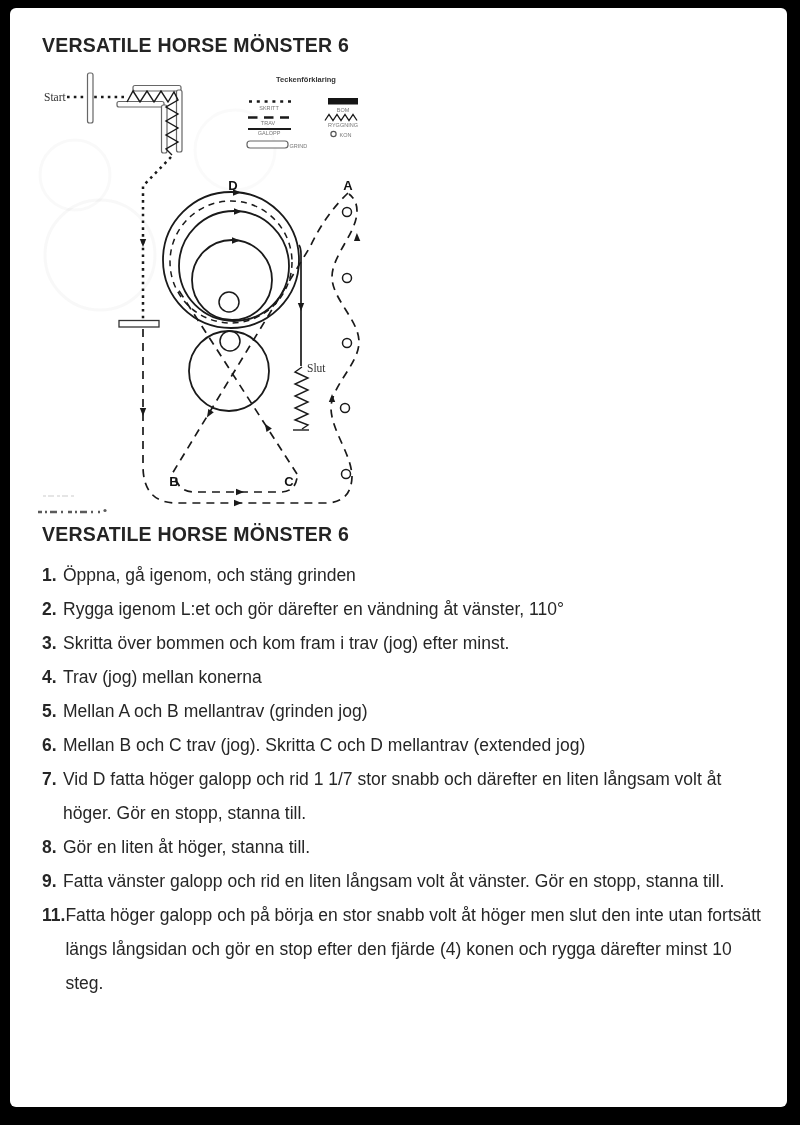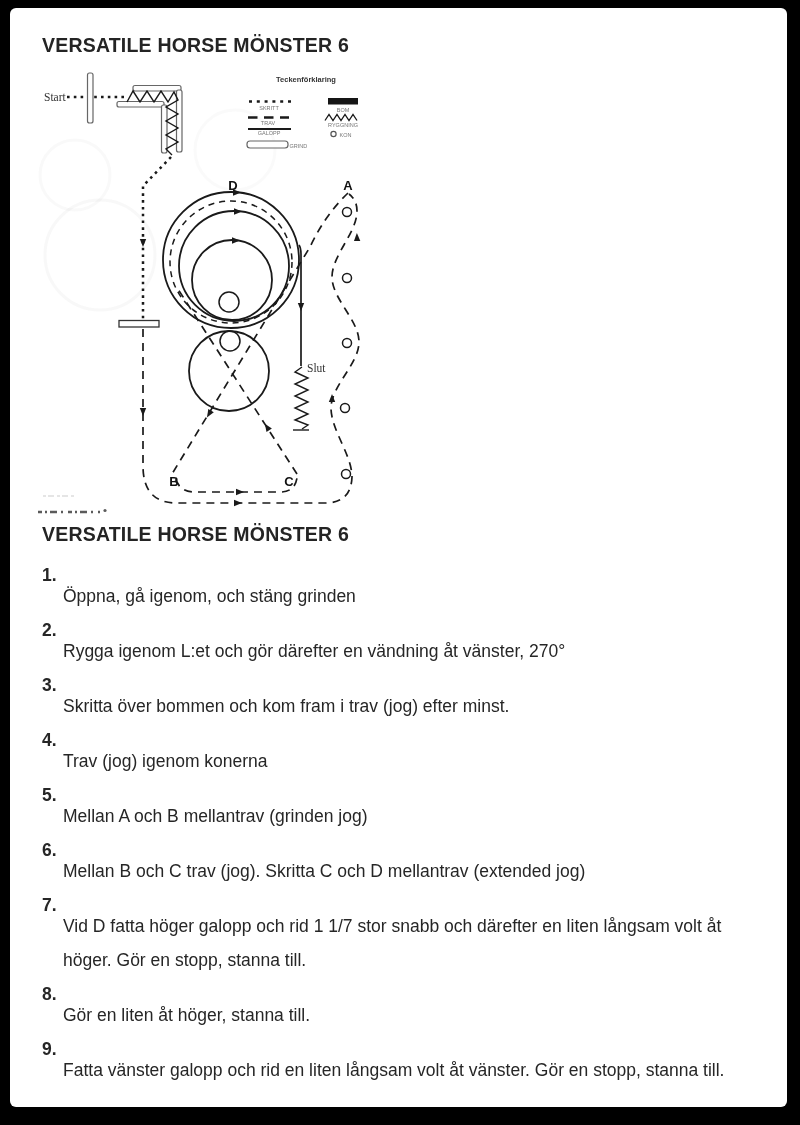--- a/index.html
+++ b/index.html
@@ -22,21 +22,21 @@
     font-size:19.5px;font-weight:bold;color:#242424;letter-spacing:.2px;
     line-height:1;
   }
   .diagram-svg{position:absolute;left:0;top:0;}
   .steps{
     position:absolute;left:42px;top:558px;width:722px;
     font-size:17.5px;color:#262626;
   }
   .step{display:flex;line-height:34px;}
   .step .num{font-weight:bold;flex:0 0 auto;min-width:21px;}
-  .step .txt{flex:1 1 auto;margin-top:21px;}
+  .step .txt{flex:1 1 auto;}
   
   .ink{stroke:#1a1a1a;fill:none;}
   .dot{stroke-dasharray:2.6 4.2;stroke-width:2.5;stroke-linecap:butt;}
   .dsh{stroke-dasharray:8 6;stroke-width:1.7;}
   .sld{stroke-width:1.7;}
   .cir{stroke-width:1.8;}
   .cdsh{stroke-dasharray:6 5;stroke-width:1.5;}
   .rail{fill:#fdfdfd;stroke:#666;stroke-width:1.2;}
   .arr{fill:#1a1a1a;stroke:none;}
   .lgl{font-family:"Liberation Sans",sans-serif;font-size:5.5px;fill:#777;}
@@ -170,29 +170,29 @@
 
 <h2 class="doc-title">VERSATILE HORSE MÖNSTER 6</h2>
 
 <div class="steps">
   <div class="step">
     <span class="num">1.</span>
     <span class="txt">Öppna, gå igenom, och stäng grinden</span>
   </div>
   <div class="step">
     <span class="num">2.</span>
-    <span class="txt">Rygga igenom L:et och gör därefter en vändning åt vänster, 270°</span>
+    <span class="txt">Rygga igenom L:et och gör därefter en vändning åt vänster, 110°</span>
   </div>
   <div class="step">
     <span class="num">3.</span>
     <span class="txt">Skritta över bommen och kom fram i trav (jog) efter minst.</span>
   </div>
   <div class="step">
     <span class="num">4.</span>
-    <span class="txt">Trav (jog) igenom konerna</span>
+    <span class="txt">Trav (jog) mellan konerna</span>
   </div>
   <div class="step">
     <span class="num">5.</span>
     <span class="txt">Mellan A och B mellantrav (grinden jog)</span>
   </div>
   <div class="step">
     <span class="num">6.</span>
     <span class="txt">Mellan B och C trav (jog). Skritta C och D mellantrav (extended jog)</span>
   </div>
   <div class="step">
@@ -200,13 +200,17 @@
     <span class="txt">Vid D fatta höger galopp och rid 1 1/7 stor snabb och därefter en liten långsam volt åt höger. Gör en stopp, stanna till.</span>
   </div>
   <div class="step">
     <span class="num">8.</span>
     <span class="txt">Gör en liten åt höger, stanna till.</span>
   </div>
   <div class="step">
     <span class="num">9.</span>
     <span class="txt">Fatta vänster galopp och rid en liten långsam volt åt vänster. Gör en stopp, stanna till.</span>
   </div>
+  <div class="step">
+    <span class="num">11.</span>
+    <span class="txt">Fatta höger galopp och på börja en stor snabb volt åt höger men slut den inte utan fortsätt längs långsidan och gör en stop efter den fjärde (4) konen och rygga därefter minst 10 steg.</span>
+  </div>
 </div>
 
 </body></html>

